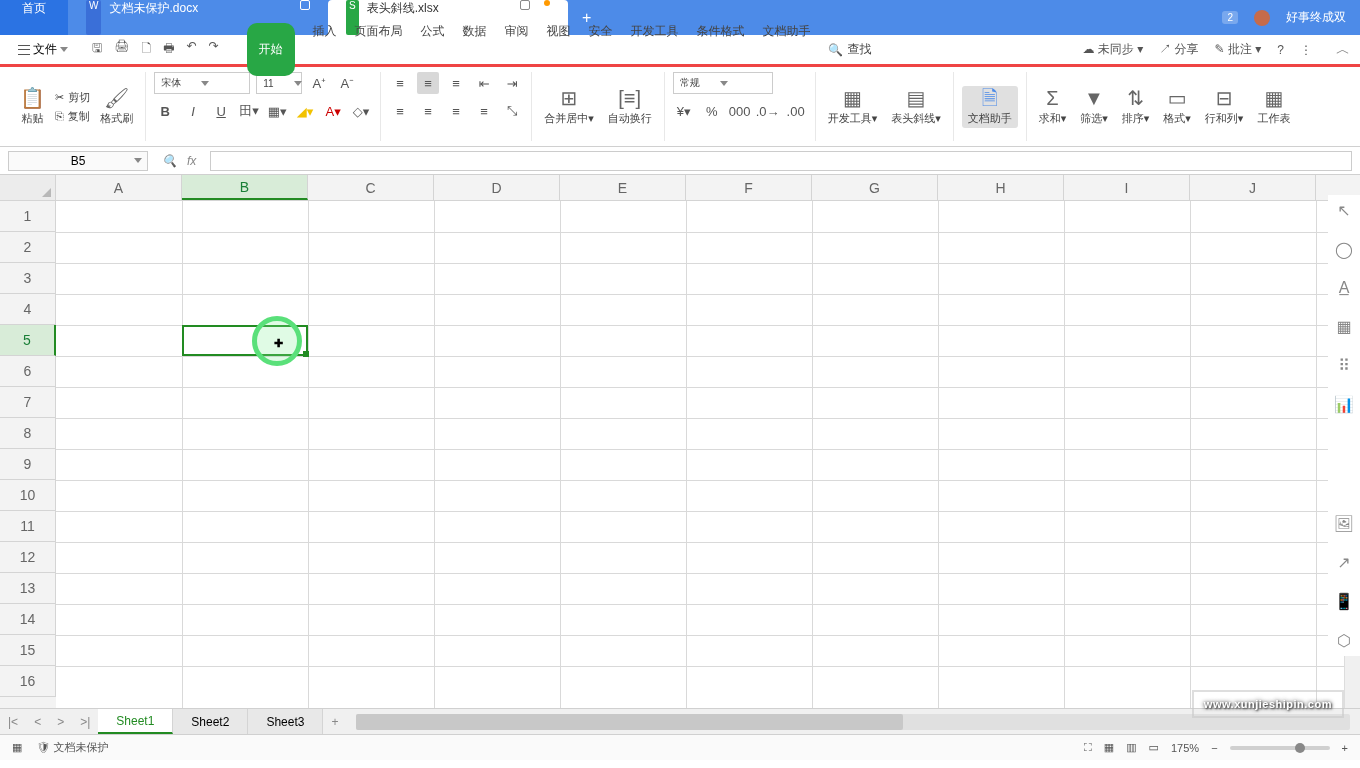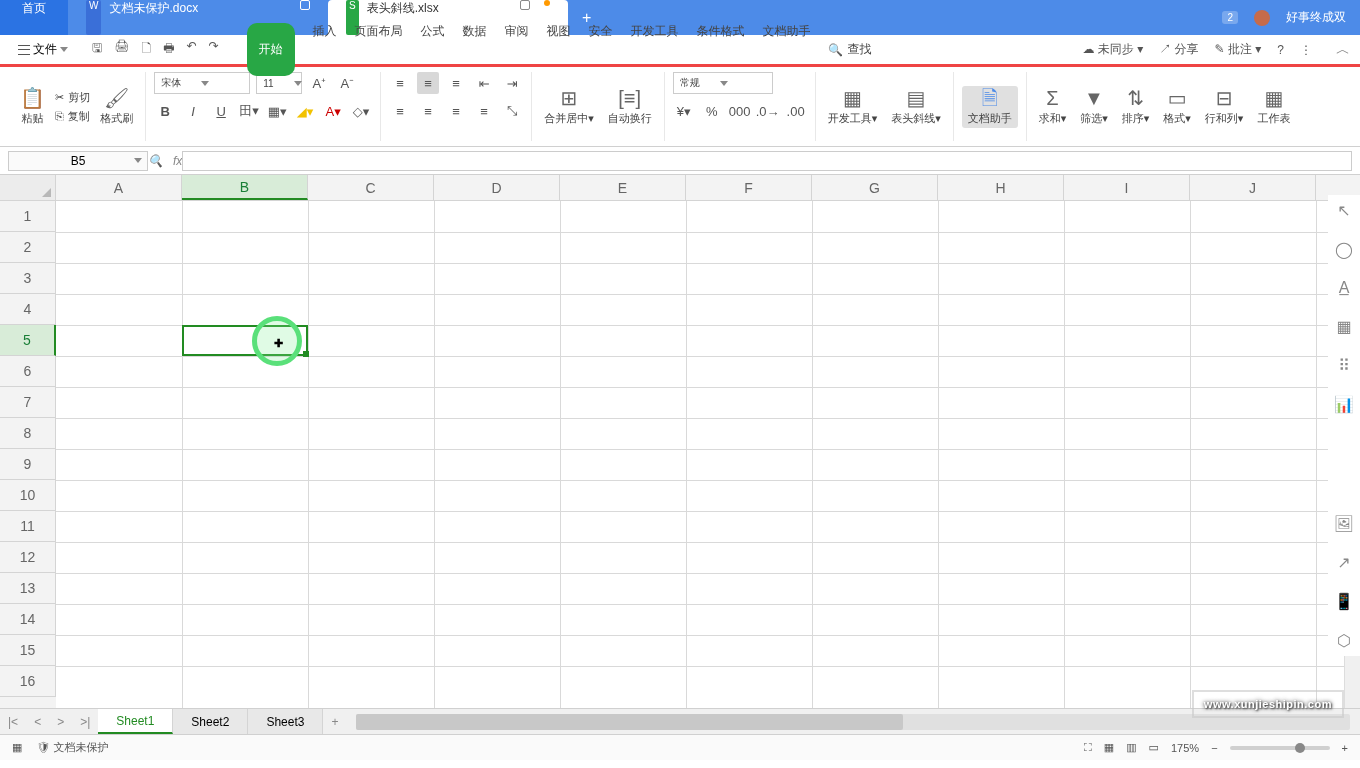--- a/index.html
+++ b/index.html
@@ -38,21 +38,21 @@
 .ricon { font-size:20px; color:#666; line-height:1; }
 .ricon.blue { color:#4D8BE8; }
 .hstack { display:flex; align-items:center; gap:4px; }
 .hrow { display:flex; gap:6px; align-items:center; }
 .fontbox, .sizebox { border:1px solid #ccc; height:22px; padding:0 6px; display:flex; align-items:center; gap:20px; font-size:10px; background:#fff; }
 .fontbox { width:96px; } .sizebox { width:46px; }
 .tri { border-left:4px solid transparent; border-right:4px solid transparent; border-top:5px solid #888; display:inline-block; }
 .icobtn { width:22px; height:22px; display:flex; align-items:center; justify-content:center; cursor:pointer; font-size:13px; color:#555; }
 .icobtn.sel { background:#d8d8d8; border-radius:2px; }
 
-.fxbar { height:28px; border-bottom:1px solid #d0d0d0; display:flex; align-items:center; padding:0 8px; gap:0; font-size:12px; }
+.fxbar { height:28px; border-bottom:1px solid #d0d0d0; display:flex; align-items:center; padding:0 8px; gap:14px; font-size:12px; }
 .namebox { width:140px; border:1px solid #ccc; height:20px; display:flex; align-items:center; justify-content:center; position:relative; background:#fafafa; }
 .namebox .tri { position:absolute; right:5px; }
 .fxicons { display:flex; gap:10px; color:#888; font-style:italic; }
 .fxinput { flex:1; border:1px solid #ccc; height:20px; background:#fff; }
 
 .gridwrap { position:relative; height:533px; background:#fff; }
 .colhdr { height:26px; display:flex; background:#f3f3f3; font-size:14px; color:#666; border-bottom:1px solid #d4d4d4; }
 .corner { width:56px; border-right:1px solid #d4d4d4; background:#ececec; position:relative; }
 .corner:after { content:""; position:absolute; right:4px; bottom:3px; border-right:9px solid #b8b8b8; border-top:9px solid transparent; }
 .ch { border-right:1px solid #d4d4d4; display:flex; align-items:center; justify-content:center; }

